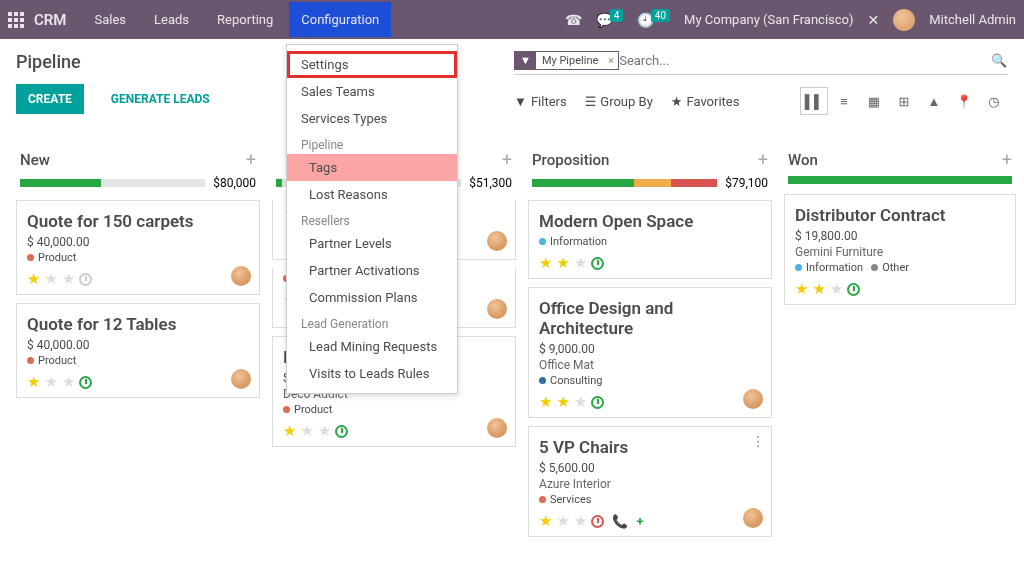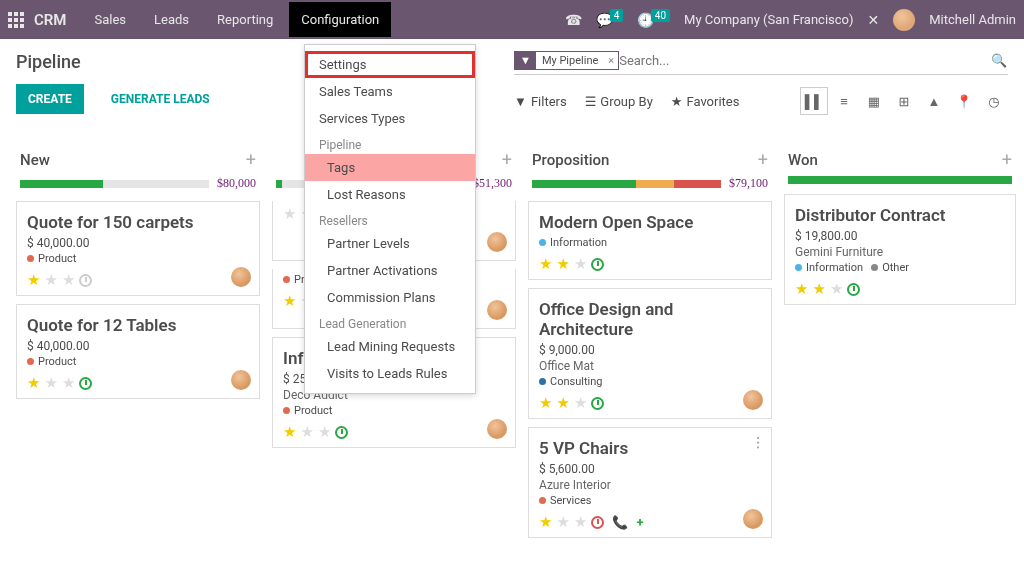--- a/index.html
+++ b/index.html
@@ -3,21 +3,21 @@
 <meta charset="utf-8">
 <style>
 * { box-sizing: border-box; margin: 0; padding: 0; font-family: -apple-system, BlinkMacSystemFont, "Segoe UI", Roboto, sans-serif; }
 body { width: 1024px; height: 580px; overflow: hidden; background: #fff; font-size: 13px; color: #4c4c4c; }
 .topbar { background: #6b566f; height: 39px; display: flex; align-items: center; color: #e7e7e7; padding: 0 8px; }
 .topbar .apps-icon { width: 16px; height: 16px; display: grid; grid-template-columns: repeat(3,4px); grid-template-rows: repeat(3,4px); gap: 2px; margin-right: 10px; }
 .topbar .apps-icon span { background: #e7e7e7; }
 .topbar .brand { font-weight: 600; font-size: 15px; margin-right: 16px; }
 .topbar .menu { display: flex; gap: 4px; }
 .topbar .menu-item { padding: 10px 12px; cursor: pointer; font-size: 13px; }
-.topbar .menu-item.active { background: #000000; }
+.topbar .menu-item.active { background: #1d4ed8; }
 .topbar .spacer { flex: 1; }
 .topbar .right { display: flex; align-items: center; gap: 14px; font-size: 13px; }
 .topbar .badge { background: #00a09d; color: #fff; font-size: 10px; padding: 1px 4px; border-radius: 2px; margin-left: -4px; position: relative; top: -6px; }
 .topbar .avatar { width: 22px; height: 22px; border-radius: 50%; background: radial-gradient(circle at 40% 35%, #f2c49b 0%, #e0a878 60%); display: inline-block; }
 .topbar .ico { font-size: 14px; }
 
 .toolbar { display: flex; align-items: flex-start; padding: 12px 16px 4px; height: 98px; }
 .toolbar .left h2 { font-size: 18px; font-weight: 500; margin-bottom: 12px; }
 .toolbar .btns { display: flex; gap: 27px; align-items: center; }
 .btn-create { background: #00a09d; color: #fff; border: none; padding: 8px 12px; font-weight: 700; font-size: 12px; cursor: pointer; }
@@ -29,39 +29,39 @@
 .facet .ftxt { padding: 2px 6px; }
 .facet .fx { padding: 0 4px; cursor: pointer; color: #888; }
 .search-input { border: none; outline: none; flex: 1; margin-left: 0; font-size: 13px; }
 .search-mag { color: #666; }
 .control-row { display: flex; gap: 18px; align-items: center; font-size: 13px; }
 .control-row .grp { display: flex; align-items: center; gap: 4px; cursor: pointer; }
 .view-switch { margin-left: auto; display: flex; gap: 2px; }
 .view-switch .vbtn { width: 28px; height: 28px; display: flex; align-items: center; justify-content: center; cursor: pointer; color: #666; }
 .view-switch .vbtn.active { border: 1px solid #ccc; background: #fff; }
 
-.dropdown { position: absolute; left: 304px; top: 44px; width: 172px; background: #fff; border: 1px solid #ccc; box-shadow: 0 2px 6px rgba(0,0,0,0.15); padding: 6px 0; z-index: 100; }
+.dropdown { position: absolute; left: 286px; top: 44px; width: 172px; background: #fff; border: 1px solid #ccc; box-shadow: 0 2px 6px rgba(0,0,0,0.15); padding: 6px 0; z-index: 100; }
 .dropdown .dd-item { padding: 6px 14px; cursor: pointer; font-size: 13px; }
 .dropdown .dd-item.sub { padding-left: 22px; }
 .dropdown .dd-item:hover, .dropdown .dd-item.hover { background: #fca5a5; }
 .dropdown .dd-header { padding: 6px 14px 2px; font-size: 12px; color: #888; }
 .dropdown .dd-item.highlight { outline: 3px solid #e03030; outline-offset: -3px; position: relative; z-index: 2; }
 
 .board { display: flex; padding: 8px 10px 0 14px; gap: 8px; height: calc(100% - 142px); overflow: hidden; }
 .col { width: 248px; flex-shrink: 0; }
 .col-head { display: flex; align-items: center; padding: 4px 6px 6px; }
 .col-head .title { font-size: 15px; font-weight: 500; }
 .col-head .plus { margin-left: auto; color: #aaa; font-size: 18px; cursor: pointer; }
 .bar-row { display: flex; align-items: center; gap: 8px; padding: 0 6px 10px; }
 .bar { flex: 1; height: 8px; background: #e5e5e5; display: flex; overflow: hidden; }
 .bar .seg { height: 100%; }
 .bar .g { background: #28a745; }
 .bar .o { background: #f0ad4e; }
 .bar .r { background: #d9534f; }
-.amount { font-size: 12px; color: #701a75; font-family: Liberation Serif, serif; }
+.amount { font-size: 12px; color: #000000; }
 .card { border: 1px solid #ddd; background: #fff; margin: 0 2px 8px; padding: 10px 10px 6px; position: relative; }
 .card .ctitle { font-weight: 600; font-size: 17px; margin-bottom: 4px; }
 .card .camt { font-size: 12px; margin-bottom: 2px; }
 .card .ccomp { font-size: 12px; color: #666; margin-bottom: 2px; }
 .card .tags { font-size: 11px; margin-bottom: 6px; }
 .card .tag { display: inline-flex; align-items: center; gap: 4px; margin-right: 8px; }
 .dot { width: 7px; height: 7px; border-radius: 50%; display: inline-block; }
 .card .foot { display: flex; align-items: center; gap: 4px; }
 .star { color: #ddd; font-size: 15px; }
 .star.f { color: #f3cc00; }

